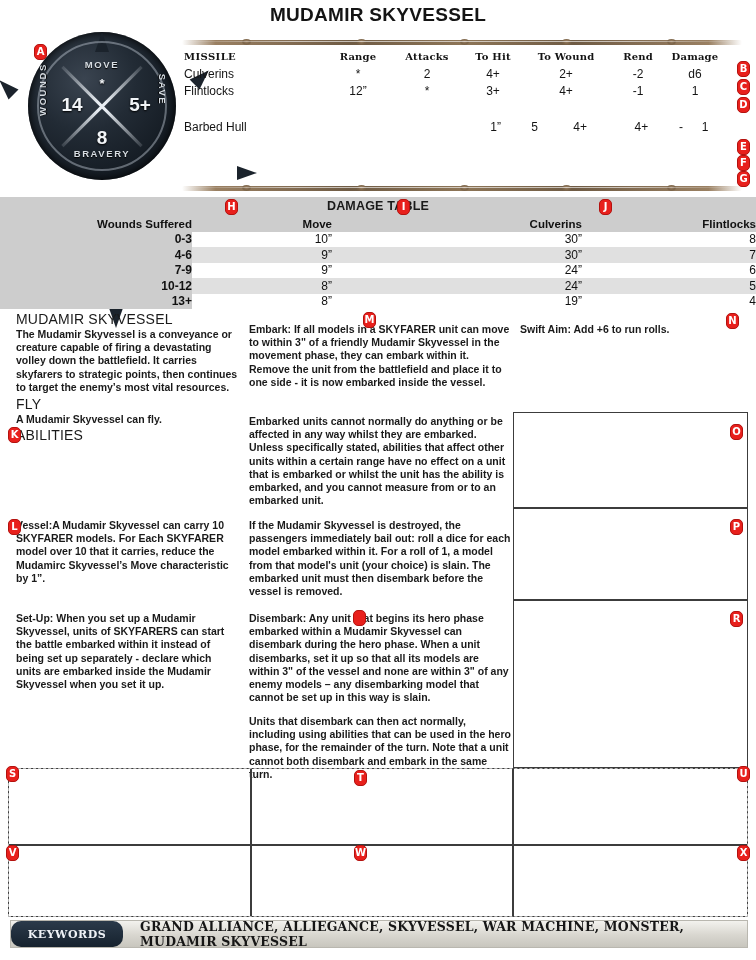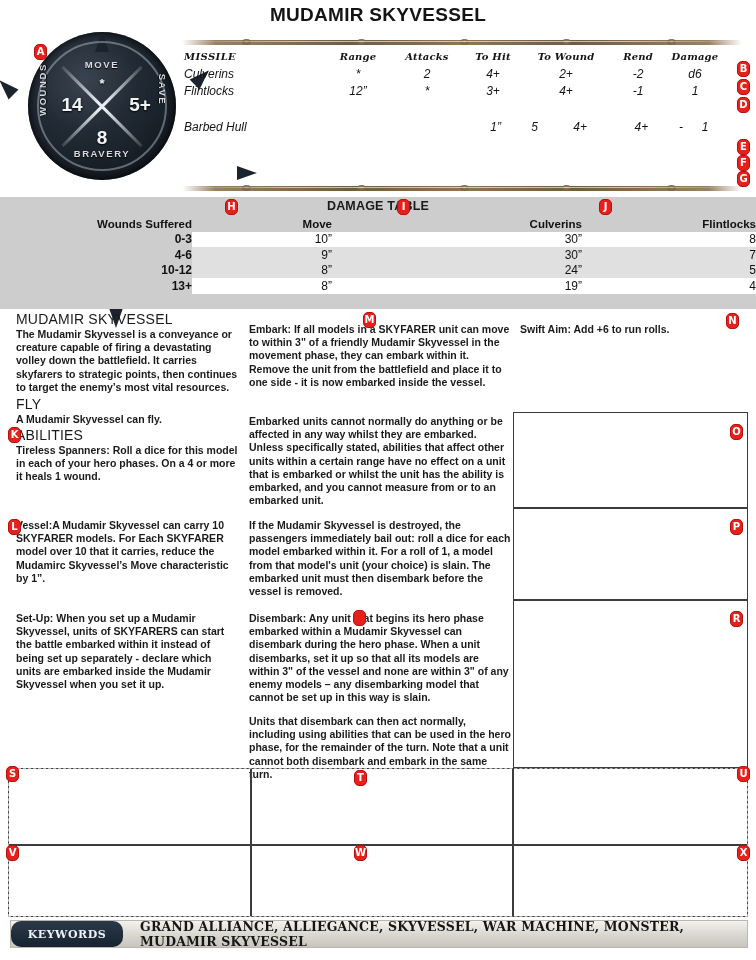--- a/index.html
+++ b/index.html
@@ -145,21 +145,21 @@
     background: radial-gradient(ellipse at 50% 40%, #9b8164 0%, #7b6449 55%, rgba(123,100,73,0) 100%);
     border-radius: 50%;
   }
 
   
   .wtable {
     position: absolute;
     font-size: 11px;
     color: #141414;
   }
-  .wtable table { border-collapse: collapse; width: 100%; font-style: italic; }
+  .wtable table { border-collapse: collapse; width: 100%; }
   .wtable th, .wtable td {
     padding: 0; text-align: center; font-weight: normal;
     height: 17px; vertical-align: middle;
   }
   .wtable th {
     font-family: "DejaVu Serif", serif;
     font-weight: bold;
     font-size: 10px;
     letter-spacing: 0.2px;
   }
@@ -382,20 +382,26 @@
     <td class="c1">10”</td>
     <td class="c2">30”</td>
     <td class="c3">8</td>
   </tr>
   <tr class="even">
     <td class="c0">4-6</td>
     <td class="c1">9”</td>
     <td class="c2">30”</td>
     <td class="c3">7</td>
   </tr>
+  <tr class="odd">
+    <td class="c0">7-9</td>
+    <td class="c1">9”</td>
+    <td class="c2">24”</td>
+    <td class="c3">6</td>
+  </tr>
   <tr class="even">
     <td class="c0">10-12</td>
     <td class="c1">8”</td>
     <td class="c2">24”</td>
     <td class="c3">5</td>
   </tr>
   <tr class="odd">
     <td class="c0">13+</td>
     <td class="c1">8”</td>
     <td class="c2">19”</td>
@@ -405,21 +411,20 @@
   </table>
 
 <div class="col" style="left:16px; top:311px; width:222px;">
   <div class="h1">MUDAMIR SKYVESSEL</div>
   <p class="tight">The Mudamir Skyvessel is a conveyance or creature capable of firing a devastating volley down the battlefield. It carries skyfarers to strategic points, then continues to target the enemy’s most vital resources.</p>
   <div class="h1" style="margin-top:2px;">FLY</div>
   <p>A Mudamir Skyvessel can fly.</p>
 </div>
 <div class="col" style="left:16px; top:427px; width:222px;">
   <div class="h1">ABILITIES</div>
-  <p>Tireless Spanners: Roll a dice for this model in each of your hero phases. On a 4 or more it heals 1 wound.</p>
 </div>
 <div class="col" style="left:16px; top:519px; width:222px;">
   <p>Vessel:A Mudamir Skyvessel can carry 10 SKYFARER models. For Each SKYFARER model over 10 that it carries, reduce the Mudamirc Skyvessel’s Move characteristic by 1”.</p>
 </div>
 <div class="col" style="left:16px; top:612px; width:222px;">
   <p>Set-Up: When you set up a Mudamir Skyvessel, units of SKYFARERS can start the battle embarked within it instead of being set up separately - declare which units are embarked inside the Mudamir Skyvessel when you set it up.</p>
 </div>
 
 <div class="col" style="left:249px; top:323px; width:262px;">
   <p>Embark: If all models in a SKYFARER unit can move to within 3" of a friendly Mudamir Skyvessel in the movement phase, they can embark within it. Remove the unit from the battlefield and place it to one side - it is now embarked inside the vessel.</p>

